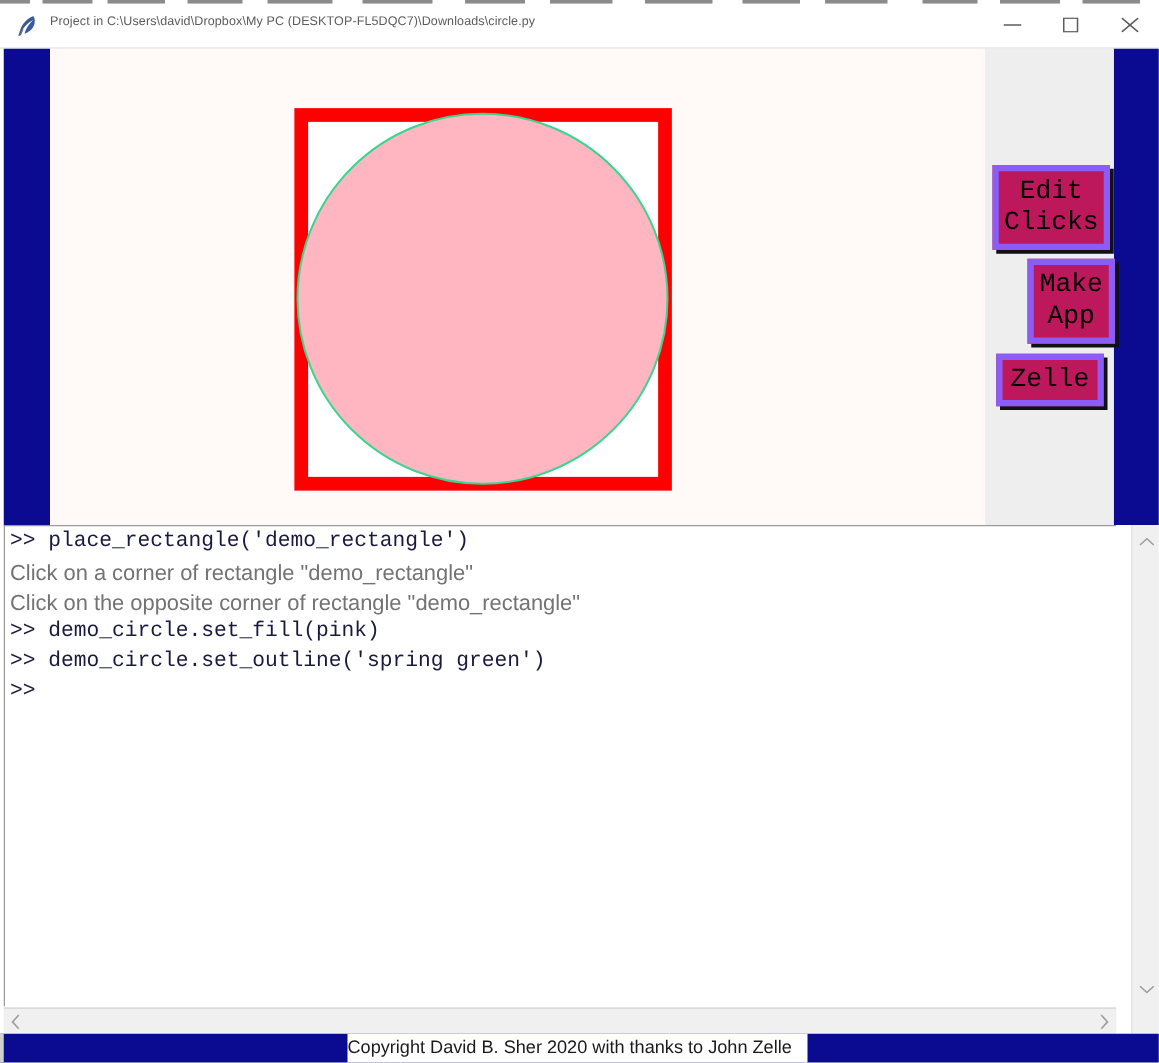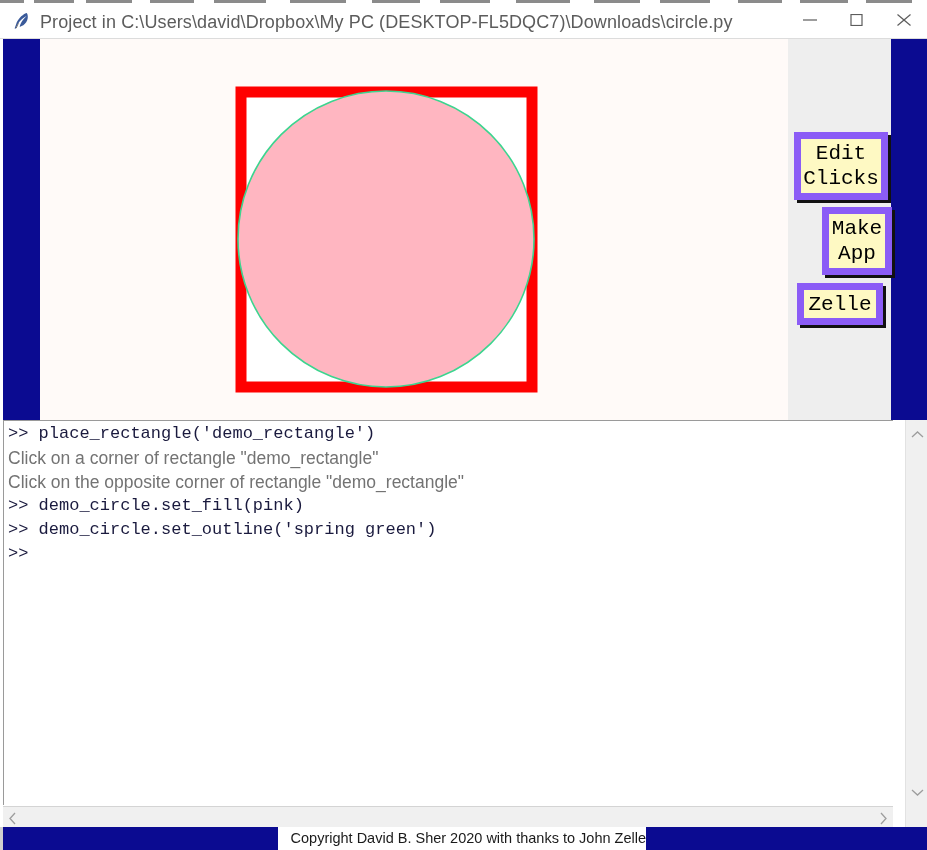--- a/index.html
+++ b/index.html
@@ -63,21 +63,21 @@
   .title-icon {
     position: absolute;
     left: 12px; top: 8px;
     width: 20px; height: 20px;
   }
   .title-text {
     position: absolute;
     left: 40px;
     top: 9px;
     font-family: "Liberation Sans", sans-serif;
-    font-size: 18px;
+    font-size: 10px;
     color: #5c5c5c;
     white-space: nowrap;
     letter-spacing: 0.1px;
   }
   .win-btn {
     position: absolute;
     top: 0;
     width: 46px;
     height: 34px;
     cursor: default;
@@ -115,22 +115,22 @@
   }
   .button-panel {
     position: absolute;
     left: 788px; top: 0;
     width: 103px; height: 381px;
     background: #eeeeee;
   }
 
   .tk-button {
     position: absolute;
-    background: #fef9c3;
-    border: 7px solid #8b5cf6;
+    background: #be185d;
+    border: 5px solid #8b5cf6;
     box-shadow: 3px 3px 0 #111111;
     font-family: "Liberation Mono", monospace;
     font-size: 21px;
     line-height: 25px;
     color: #000000;
     text-align: center;
     display: flex;
     align-items: center;
     justify-content: center;
     box-sizing: border-box;
@@ -226,21 +226,21 @@
     position: absolute;
     left: 278px;
     top: 0;
     width: 368px;
     height: 23px;
     background: #ffffff;
     color: #1a1a1a;
     font-family: "Liberation Sans", sans-serif;
     font-size: 14.5px;
     line-height: 23px;
-    text-align: right;
+    text-align: left;
     white-space: nowrap;
   }
   .status-leftcap {
     position: absolute;
     left: 0; top: 0;
     width: 3px; height: 23px;
     background: #cfcfcf;
   }
 </style>
 </head>

